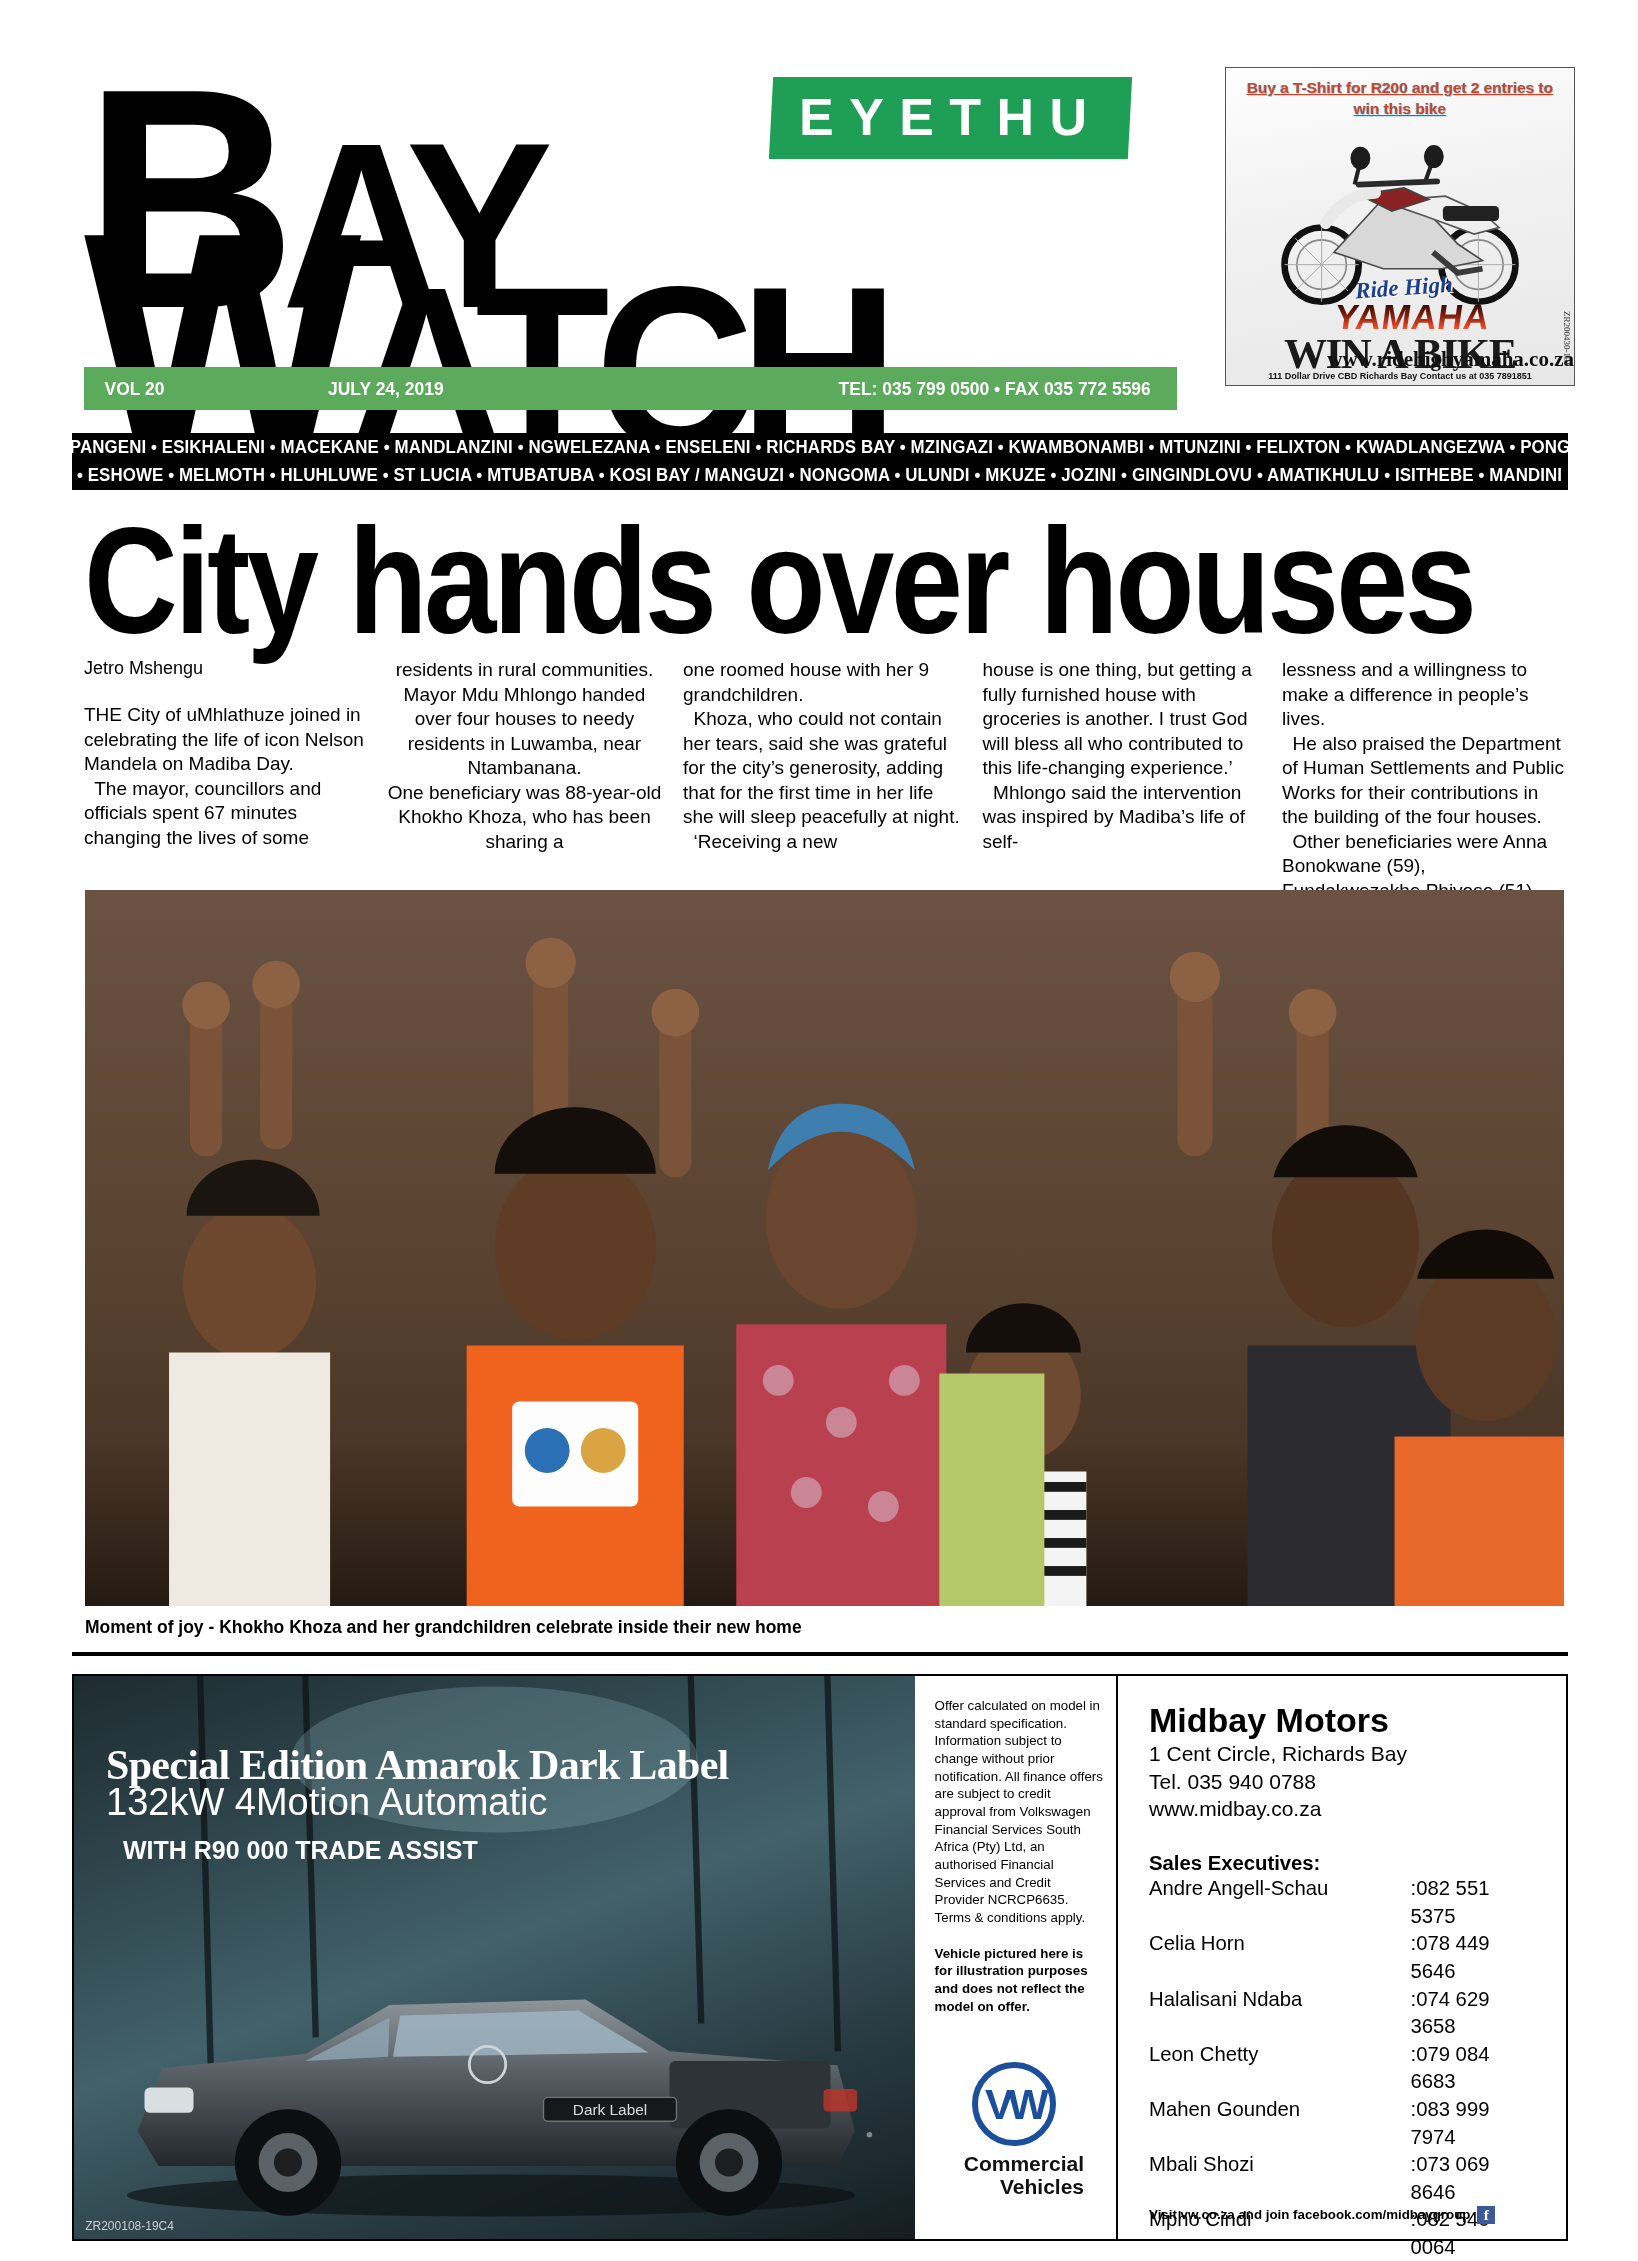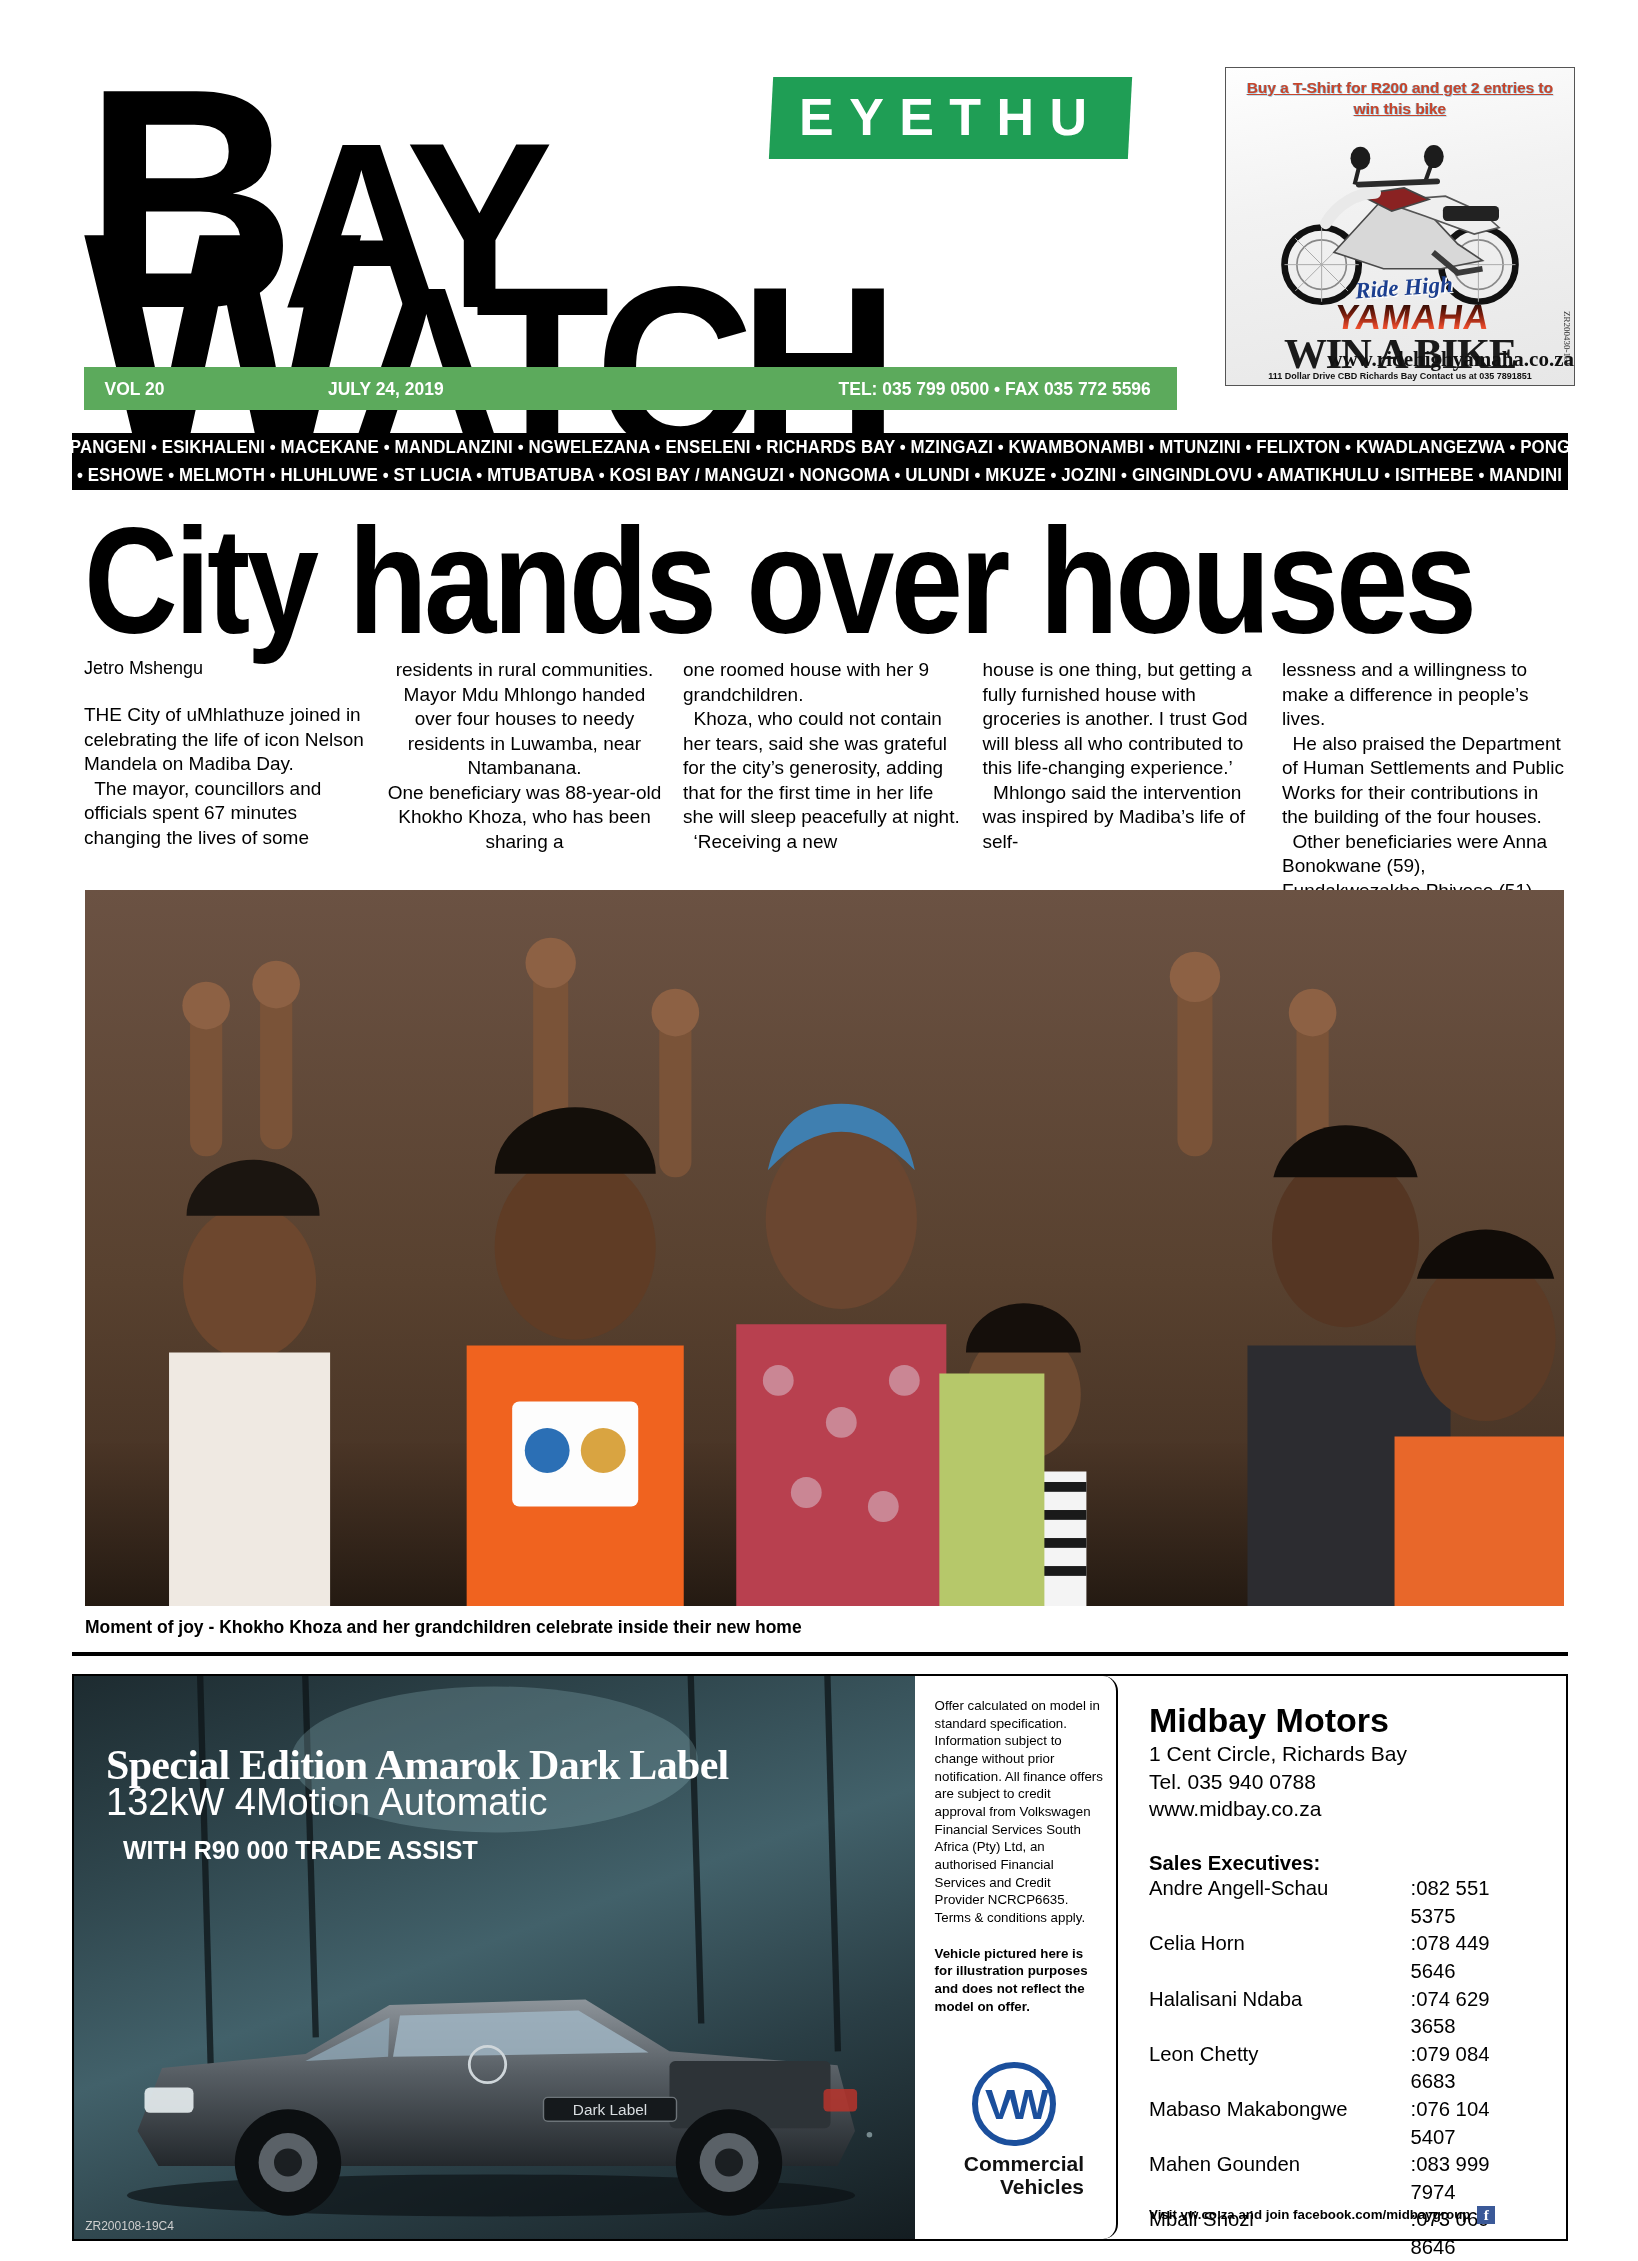--- a/index.html
+++ b/index.html
@@ -201,21 +201,21 @@
   }
   .vw-code {
     position: absolute; left: 11.2px; bottom: 5.6px;
     color: #cfcfcf; font-size: 12px; font-family: "Liberation Sans", sans-serif;
   }
   .vw-truck { position: absolute; left: 21px; bottom: 17.5px; width: 792px; height: 301px; }
   .vw-truck svg { width: 100%; height: 100%; }
 
   .vw-mid {
     width: 203px; padding: 21px 12.6px 12.6px 19.6px;
-    border-right: 2.1px solid #000; position: relative; border-radius: 15px;
+    border-right: 2.1px solid #000; position: relative;
   }
   .vw-mid p {
     font-size: 13.3px; line-height: 1.33; color: #000;
     font-family: "Liberation Sans", sans-serif;
   }
   .vw-mid p.bold { font-weight: 700; margin-top: 18px; }
   .vw-logo-wrap { position: absolute; left: 29px; bottom: 41px; width: 140px; text-align: center; }
   .vw-circle {
     width: 84px; height: 84px; margin: 0 auto 5.6px auto;
     border-radius: 50%; border: 6.3px solid #1b4f9c;
@@ -517,24 +517,20 @@
           </div>
         <div class="mb-row">
             <span class="nm">Halalisani Ndaba</span>
             <span>:074 629 3658</span>
           </div>
         <div class="mb-row">
             <span class="nm">Leon Chetty</span>
             <span>:079 084 6683</span>
           </div>
         <div class="mb-row">
-            <span class="nm">Mabaso Makabongwe</span>
-            <span>:076 104 5407</span>
-          </div>
-        <div class="mb-row">
             <span class="nm">Mahen Gounden</span>
             <span>:083 999 7974</span>
           </div>
         <div class="mb-row">
             <span class="nm">Mbali Shozi</span>
             <span>:073 069 8646</span>
           </div>
         <div class="mb-row">
             <span class="nm">Mpho Cindi</span>
             <span>:082 540 0064</span>

